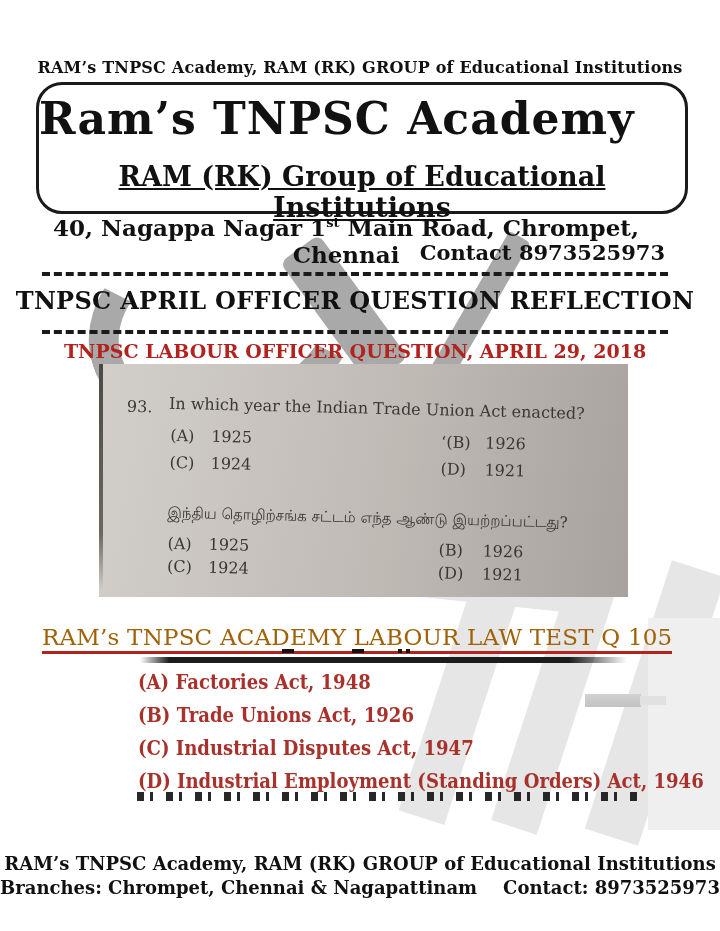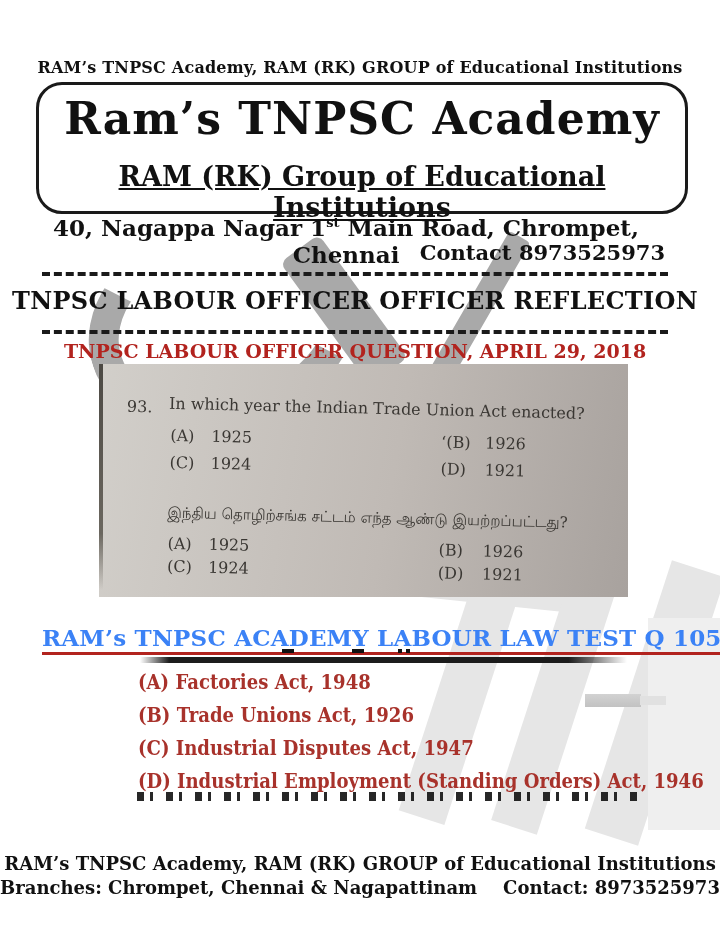--- a/index.html
+++ b/index.html
@@ -19,21 +19,21 @@
   .wm-band2{left:532px;top:542px;width:48px;height:272px;background:#e6e6e6;transform:rotate(18deg);}
   .wm-band3{left:627px;top:542px;width:56px;height:282px;background:#e6e6e6;transform:rotate(18deg);}
   .wm-right-block{left:648px;top:598px;width:72px;height:212px;background:#efefef;}
   .wm-bar{left:585px;top:674px;width:56px;height:13px;background:linear-gradient(#d2d2d2,#c2c2c2);}
   .wm-bar-tail{left:640px;top:676px;width:26px;height:9px;background:#e1e1e1;}
   
   .top-line{position:absolute;z-index:2;top:38px;left:0;right:0;text-align:center;
             font-weight:bold;font-size:16px;letter-spacing:0.2px;}
   .title-box{position:absolute;z-index:2;left:36px;top:62px;width:646px;height:126px;
              border:3px solid #1a1a1a;border-radius:26px;background:#fff;}
-  .box-title{position:absolute;top:8px;left:0;width:100%;text-align:center;
+  .box-title{position:absolute;top:8px;left:0;width:100%;text-align:left;
              font-size:44px;font-weight:bold;letter-spacing:1px;}
   .box-subtitle{position:absolute;top:76px;left:0;width:100%;text-align:center;
              font-size:27px;font-weight:bold;text-decoration:underline;}
   .address{position:absolute;z-index:2;top:194px;left:0;right:28px;text-align:center;
            font-size:23px;font-weight:bold;}
   .address sup{font-size:13px;text-align:right;}
   .contact{position:absolute;z-index:2;top:220px;right:55px;font-size:21px;font-weight:bold;text-align:right;}
   .dash{position:absolute;z-index:2;left:42px;width:626px;border-top:4px dashed #1a1a1a;height:0;}
   .dash1{top:252px;} .dash2{top:310px;}
   .reflection{position:absolute;z-index:2;top:266px;left:0;right:10px;text-align:center;
@@ -47,22 +47,22 @@
          background:linear-gradient(#4c4944,#6b675f 75%,rgba(107,103,95,0));}
   .photo-content{position:absolute;left:0;top:0;width:100%;height:100%;
          transform:rotate(1.4deg);transform-origin:0 0;color:#3a3733;font-size:16px;}
   .photo-content .abs{position:absolute;white-space:nowrap;}
   .q-num{left:29px;top:32px;}
   .q-en{left:71px;top:28px;}
   .q-ta{left:72px;top:138px;font-size:15px;}
   .lbl1{left:73px;} .val1{left:114px;} .lbl2{left:344px;} .val2{left:388px;}
   .row-eo1{top:60px;} .row-eo2{top:87px;} .row-to1{top:168px;} .row-to2{top:191px;}
   
-  .law-heading{position:absolute;z-index:2;left:42px;top:604px;font-size:23px;font-weight:bold;
-               color:#3b82f6;letter-spacing:0.2px;border-bottom:3px solid #b2231e;
+  .law-heading{position:absolute;z-index:2;left:42px;top:604px;font-size:23px;font-weight:normal;
+               color:#a16207;letter-spacing:0.2px;border-bottom:3px solid #b2231e;
                padding-bottom:1px;white-space:nowrap;}
   .dark-bar{position:absolute;z-index:2;left:140px;top:637px;width:487px;height:6px;
             background:linear-gradient(90deg,rgba(25,25,25,0) 0%,#1c1c1c 6%,#1c1c1c 88%,rgba(25,25,25,0) 100%);}
   .tick{position:absolute;z-index:2;background:#111;height:4px;top:629px;}
   .tick1{left:282px;width:12px;} .tick2{left:352px;width:12px;}
   .tick3{left:398px;width:4px;} .tick4{left:406px;width:4px;}
   .law-options{position:absolute;z-index:2;left:138px;top:645px;font-size:21px;font-weight:bold;
                color:#a8322b;line-height:33px;}
   .law-options .opt{transform:scaleX(0.86);transform-origin:0 50%;white-space:nowrap;}
   .cutoff{position:absolute;z-index:2;left:137px;top:772px;width:506px;height:9px;opacity:0.92;
@@ -95,21 +95,21 @@
   <div class="title-box">
     <div class="box-title">Ram’s TNPSC Academy</div>
     <div class="box-subtitle">RAM (RK) Group of Educational Institutions</div>
   </div>
 
   <div class="address"><span>40, Nagappa Nagar 1</span><sup>st</sup><span> Main Road, Chrompet, Chennai</span></div>
 
   <div class="contact">Contact 8973525973</div>
 
   <div class="dash dash1"></div>
-  <div class="reflection">TNPSC LABOUR OFFICER OFFICER REFLECTION</div>
+  <div class="reflection">TNPSC APRIL OFFICER QUESTION REFLECTION</div>
   <div class="dash dash2"></div>
 
   <div class="banner-red">TNPSC LABOUR OFFICER QUESTION, APRIL 29, 2018</div>
 
   <div class="photo">
     <div class="photo-edge"></div>
     <div class="photo-content">
       <span class="abs q-num">93.</span>
       <span class="abs q-en">In which year the Indian Trade Union Act enacted?</span>
 

